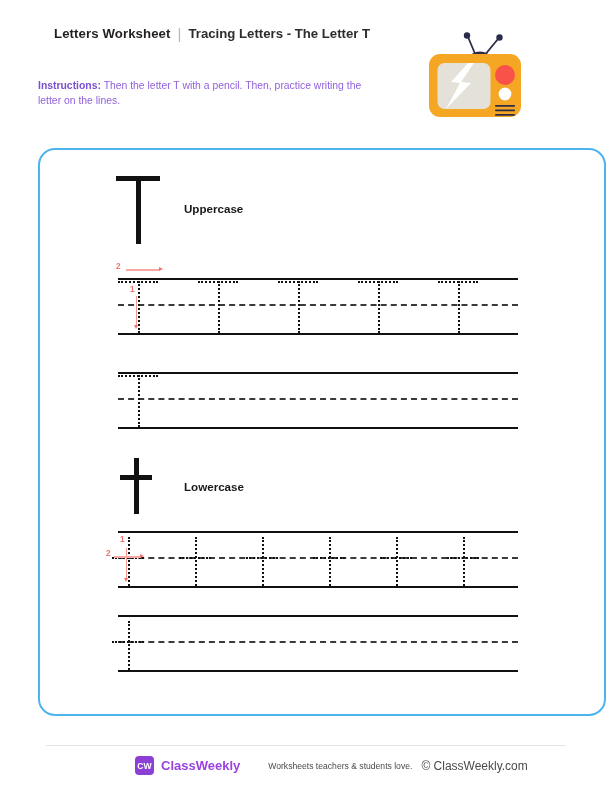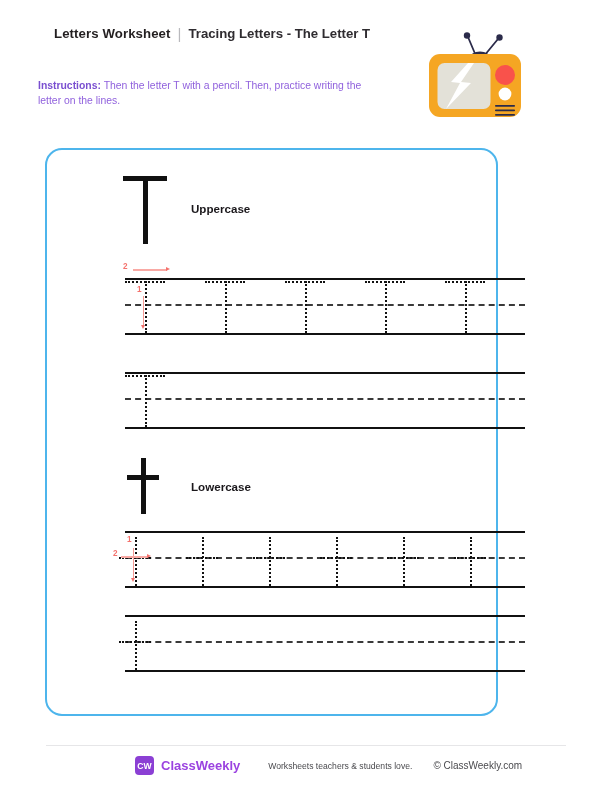--- a/index.html
+++ b/index.html
@@ -22,22 +22,22 @@
     position: absolute; left: 38px; top: 79px; width: 330px;
     font-size: 10.4px; line-height: 14.6px; color: #9061dd;
   }
   .instructions b { font-weight: bold; color: #7a4fd0; }
 
   
   .tv { position: absolute; left: 424px; top: 26px; width: 106px; height: 96px; }
 
   
   .card {
-    position: absolute; left: 45px; top: 148px;
-    width: 453px; height: 568px;
+    position: absolute; left: 38px; top: 148px;
+    width: 568px; height: 568px;
     border: 2.6px solid #4db5ec; border-radius: 17px;
     background: #fff;
   }
 
   
   .letter-head { position: absolute; display: flex; align-items: center; }
   .glyph { position: relative; width: 46px; height: 72px; }
   .glyph-label { font-size: 11.6px; font-weight: bold; color: #1b181c; margin-left: 22px; }
 
   
@@ -72,21 +72,21 @@
   
   .foot-rule { position: absolute; left: 46px; top: 745px; width: 520px; height: 0; border-top: 1px solid #e6e6e8; }
   .footer { position: absolute; left: 135px; top: 756px; display: flex; align-items: center; }
   .badge {
     width: 19px; height: 19px; border-radius: 4px; background: #8b3fd4;
     color: #fff; font-size: 8.6px; font-weight: bold;
     display: flex; align-items: center; justify-content: center; letter-spacing: .2px;
   }
   .brand { margin-left: 7px; font-size: 13px; font-weight: bold; color: #9b43e0; }
   .tagline { margin-left: 28px; font-size: 8.6px; color: #4a4a4e; }
-  .copyright { margin-left: 21px; font-size: 10px; color: #4a4a4e; }
+  .copyright { margin-left: 9px; font-size: 12px; color: #4a4a4e; }
 </style>
 </head>
 <body>
 
 <div class="page">
 
   <div class="header">
     <div class="title-row">
       <span class="title-main">Letters Worksheet</span>
       <span class="title-sep">|</span>

